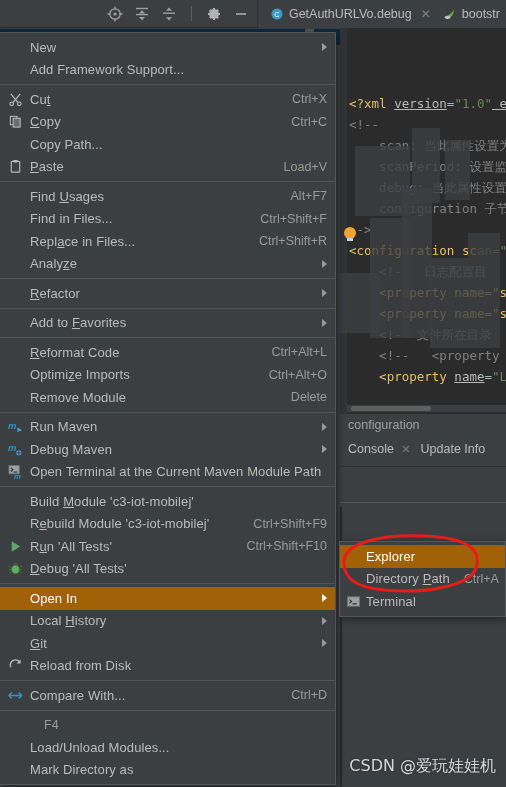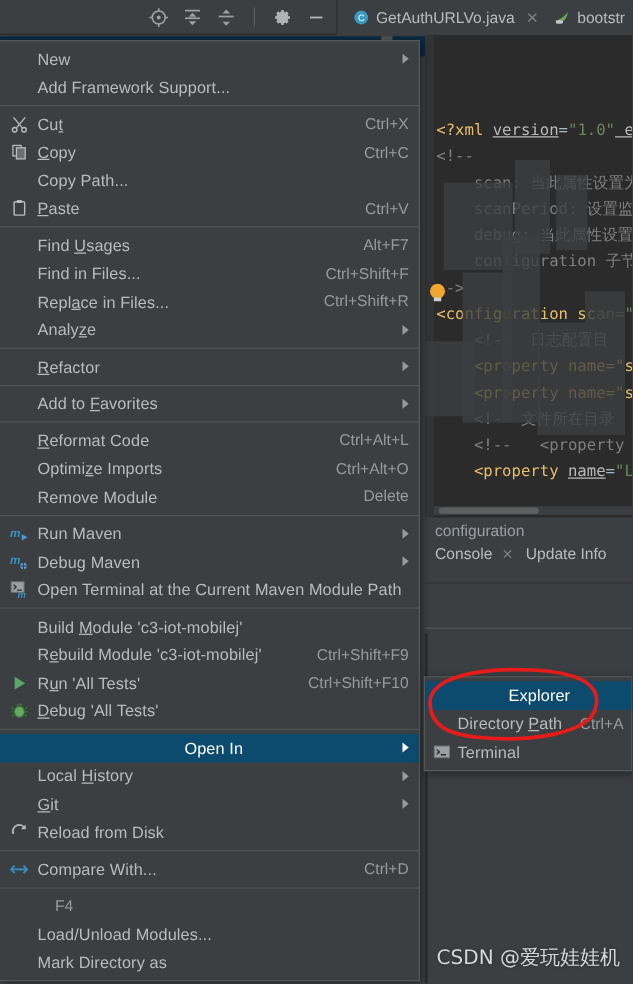--- a/index.html
+++ b/index.html
@@ -97,21 +97,21 @@
     white-space: nowrap;
   }
 
   
   .toolwin {
     position: absolute; left: 340px; top: 436px;
     width: 166px; height: 351px;
     background: #3c3f41;
   }
   .tw-tabs {
-    display: flex; align-items: flex-start; height: 26px;
+    display: flex; align-items: center; height: 26px;
     padding-left: 8px; gap: 10px; font-size: 12.5px; color: #bbbbbb;
     white-space: nowrap;
   }
   .tw-tabs .xclose { color: #7d7d7d; font-size: 11px; margin-left: 4px; }
   .tw-sep {
     position: absolute; left: 0; top: 30px; width: 166px; height: 1px;
     background: #2e3133;
   }
   .tw-body {
     position: absolute; left: 0; top: 31px; width: 166px; height: 40px;
@@ -168,21 +168,21 @@
     align-items: center; justify-content: center;
   }
   .mi .lbl { flex: 1; color: #bbbbbb; letter-spacing: .1px; }
   .mi .acc { color: #9a9a9a; font-size: 12.5px; padding-left: 14px; }
   .mi .arrow {
     width: 0; height: 0; margin-left: 10px;
     border-left: 5px solid #9a9a9a;
     border-top: 4px solid transparent;
     border-bottom: 4px solid transparent;
   }
-  .mi.sel { background: #0c4a6e; text-align: center; }
+  .mi.sel { background: #a16207; }
   .mi.sel .lbl, .mi.sel .acc { color: #ffffff; }
   .mi.sel .arrow { border-left-color: #ffffff; }
   .msep { height: 1px; background: #515355; margin: 3px 0; }
   .u { text-decoration: underline; }
   .mic { width: 15px; height: 15px; display: block; }
 
   
   .submenu {
     position: absolute; left: 339px; top: 541px;
     width: 167px;
@@ -254,21 +254,21 @@
             <path d="M3 8h10" stroke="#c6c8ca" stroke-width="1.5"></path>
           </svg>
       </span>
     </div>
     <div class="tabstrip">
       <div class="ftab">
         <svg class="fic" viewBox="0 0 16 16">
             <circle cx="8" cy="8" r="6.3" fill="#3a9ac4"></circle>
             <text x="8" y="11.3" font-size="8.5" font-family="Liberation Sans" fill="#fff" text-anchor="middle">C</text>
           </svg>
-        <span>GetAuthURLVo.java</span>
+        <span>GetAuthURLVo.debug</span>
         <span class="xclose">✕</span>
       </div>
       <div class="ftab">
         <svg class="fic" viewBox="0 0 16 16">
             <path d="M2 11c3-1 7-3 11-8-1 6-4 9-7 9.5-2 .4-3-.5-4-1.5z" fill="#6aa84f"></path>
             <ellipse cx="5.2" cy="12" rx="3.4" ry="1.7" fill="#c2c6c9"></ellipse>
           </svg>
         <span>bootstr</span>
       </div>
     </div>
@@ -372,21 +372,21 @@
         <span class="lbl">Copy Path...</span>
       </div>
       <div class="mi">
         <span class="gut">
           <svg class="mic" viewBox="0 0 16 16">
             <rect x="3.5" y="2.5" width="9" height="11.5" rx="1" fill="none" stroke="#b8bcbf" stroke-width="1.2"></rect>
             <rect x="5.8" y="1" width="4.4" height="2.6" rx=".6" fill="#b8bcbf"></rect>
           </svg>
         </span>
         <span class="lbl"><span class="u">P</span>aste</span>
-        <span class="acc">Ctrl+V</span>
+        <span class="acc">Load+V</span>
       </div>
       <div class="msep"></div>
       <div class="mi">
         <span class="gut"></span>
         <span class="lbl">Find <span class="u">U</span>sages</span>
         <span class="acc">Alt+F7</span>
       </div>
       <div class="mi">
         <span class="gut"></span>
         <span class="lbl">Find in Files...</span>

